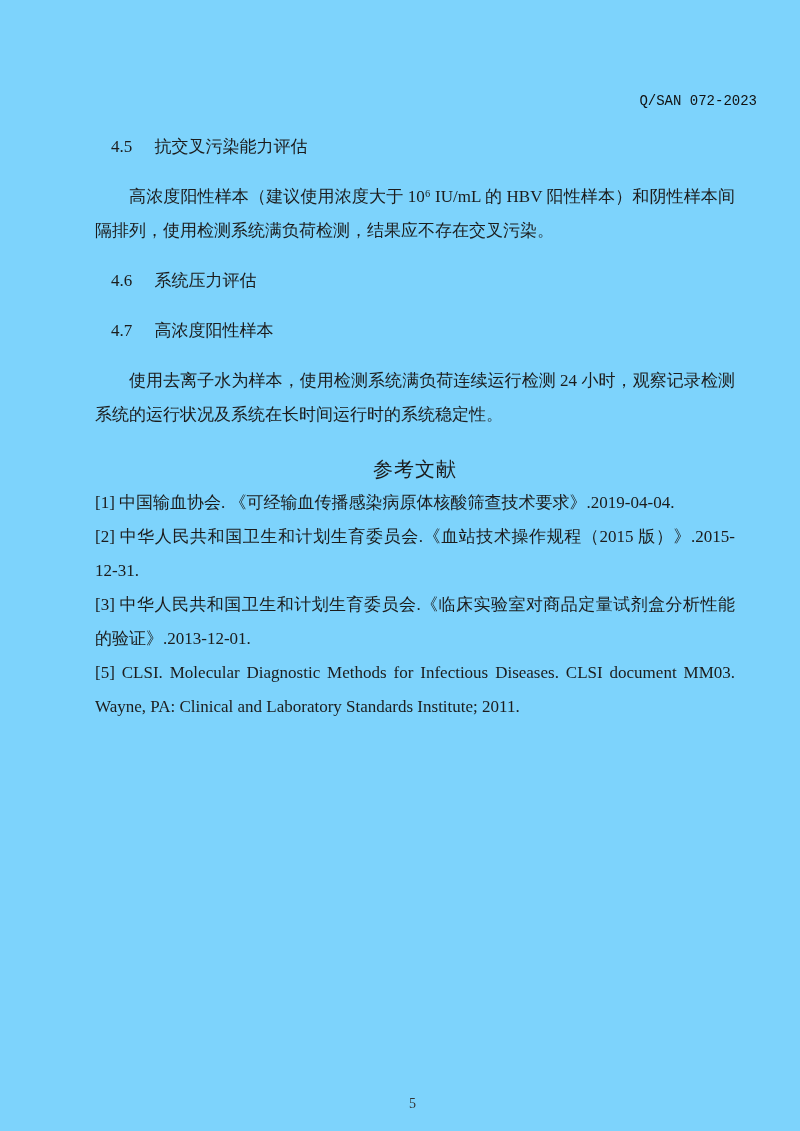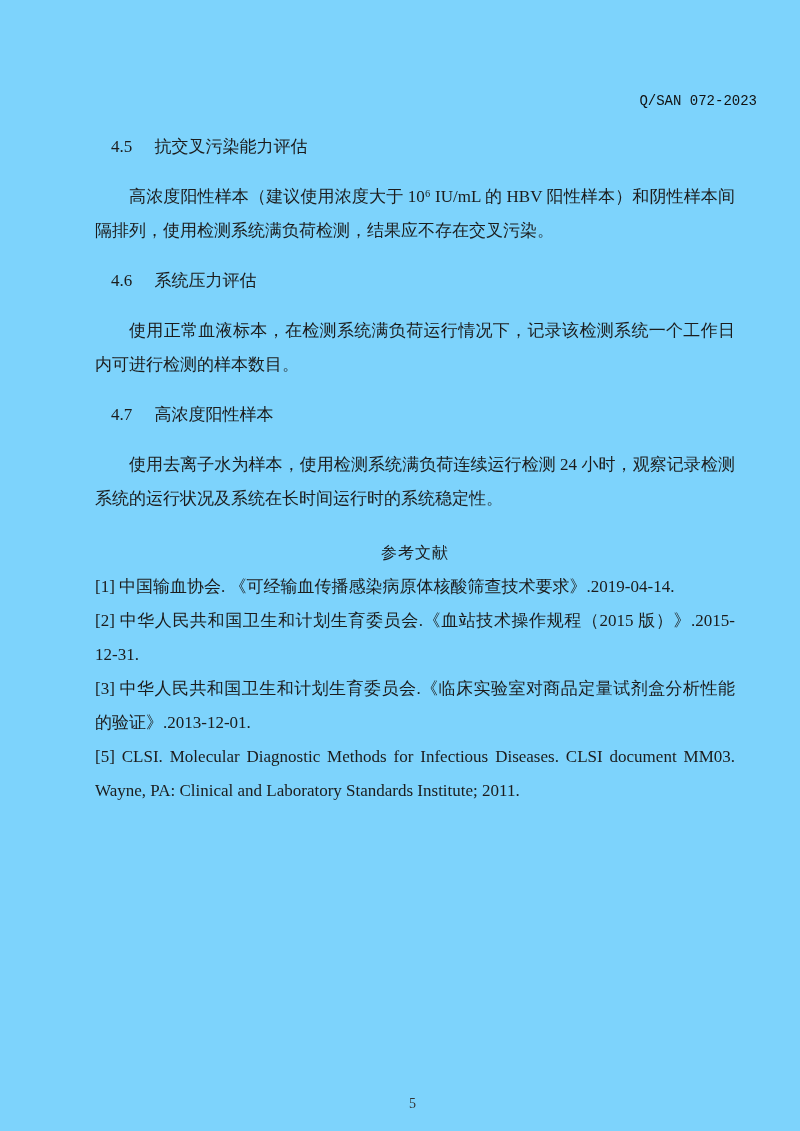--- a/index.html
+++ b/index.html
@@ -47,21 +47,21 @@
     display: inline-block;
     margin-left: 18px;
   }
   .sec-body {
     margin: 0;
     text-indent: 2em;
     text-align: justify;
   }
   .ref-title {
     margin: 20px 0 0 0;
-    font-size: 16px;
+    font-size: 20px;
     font-weight: normal;
     line-height: 34px;
     text-align: center;
     letter-spacing: 1px;
   }
   .ref-item {
     margin: 0;
     text-align: justify;
   }
   .page-number {
@@ -87,31 +87,30 @@
     <h2 class="sec-heading">
       <span class="sec-number">4.5</span>
       <span class="sec-title">抗交叉污染能力评估</span>
     </h2>
     <p class="sec-body">高浓度阳性样本（建议使用浓度大于 10⁶ IU/mL 的 HBV 阳性样本）和阴性样本间隔排列，使用检测系统满负荷检测，结果应不存在交叉污染。</p>
 
     <h2 class="sec-heading">
       <span class="sec-number">4.6</span>
       <span class="sec-title">系统压力评估</span>
     </h2>
-    <p class="sec-body">使用正常血液标本，在检测系统满负荷运行情况下，记录该检测系统一个工作日内可进行检测的样本数目。</p>
 
     <h2 class="sec-heading">
       <span class="sec-number">4.7</span>
       <span class="sec-title">高浓度阳性样本</span>
     </h2>
     <p class="sec-body">使用去离子水为样本，使用检测系统满负荷连续运行检测 24 小时，观察记录检测系统的运行状况及系统在长时间运行时的系统稳定性。</p>
 
     <h2 class="ref-title">参考文献</h2>
 
-    <p class="ref-item">[1] 中国输血协会. 《可经输血传播感染病原体核酸筛查技术要求》.2019-04-14.</p>
+    <p class="ref-item">[1] 中国输血协会. 《可经输血传播感染病原体核酸筛查技术要求》.2019-04-04.</p>
     <p class="ref-item">[2] 中华人民共和国卫生和计划生育委员会.《血站技术操作规程（2015 版）》.2015-12-31.</p>
     <p class="ref-item">[3] 中华人民共和国卫生和计划生育委员会.《临床实验室对商品定量试剂盒分析性能的验证》.2013-12-01.</p>
     <p class="ref-item">[5] CLSI. Molecular Diagnostic Methods for Infectious Diseases. CLSI document MM03. Wayne, PA: Clinical and Laboratory Standards Institute; 2011.</p>
 
   </div>
 
   <div class="page-number">5</div>
 
 </div>
 

